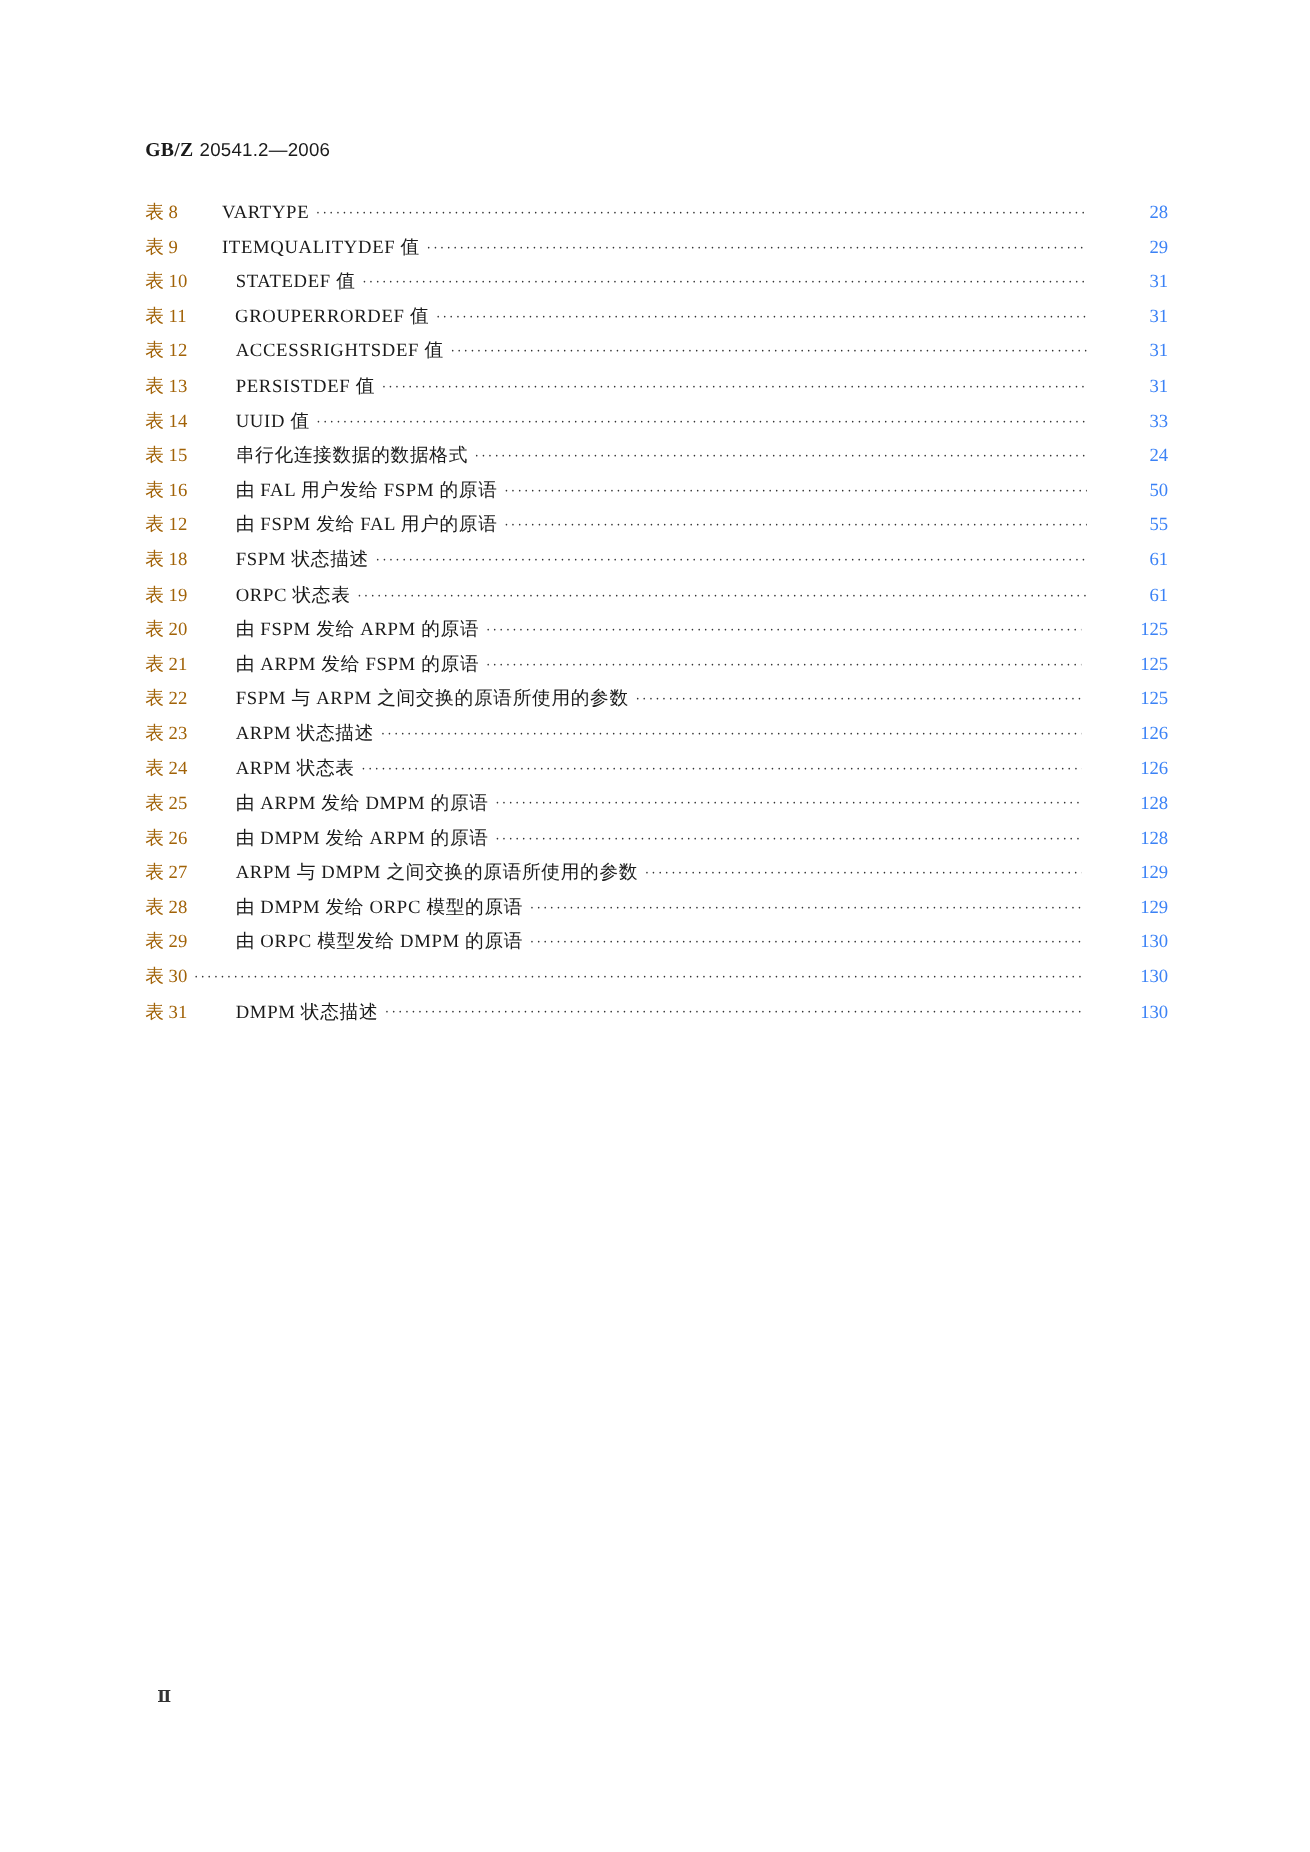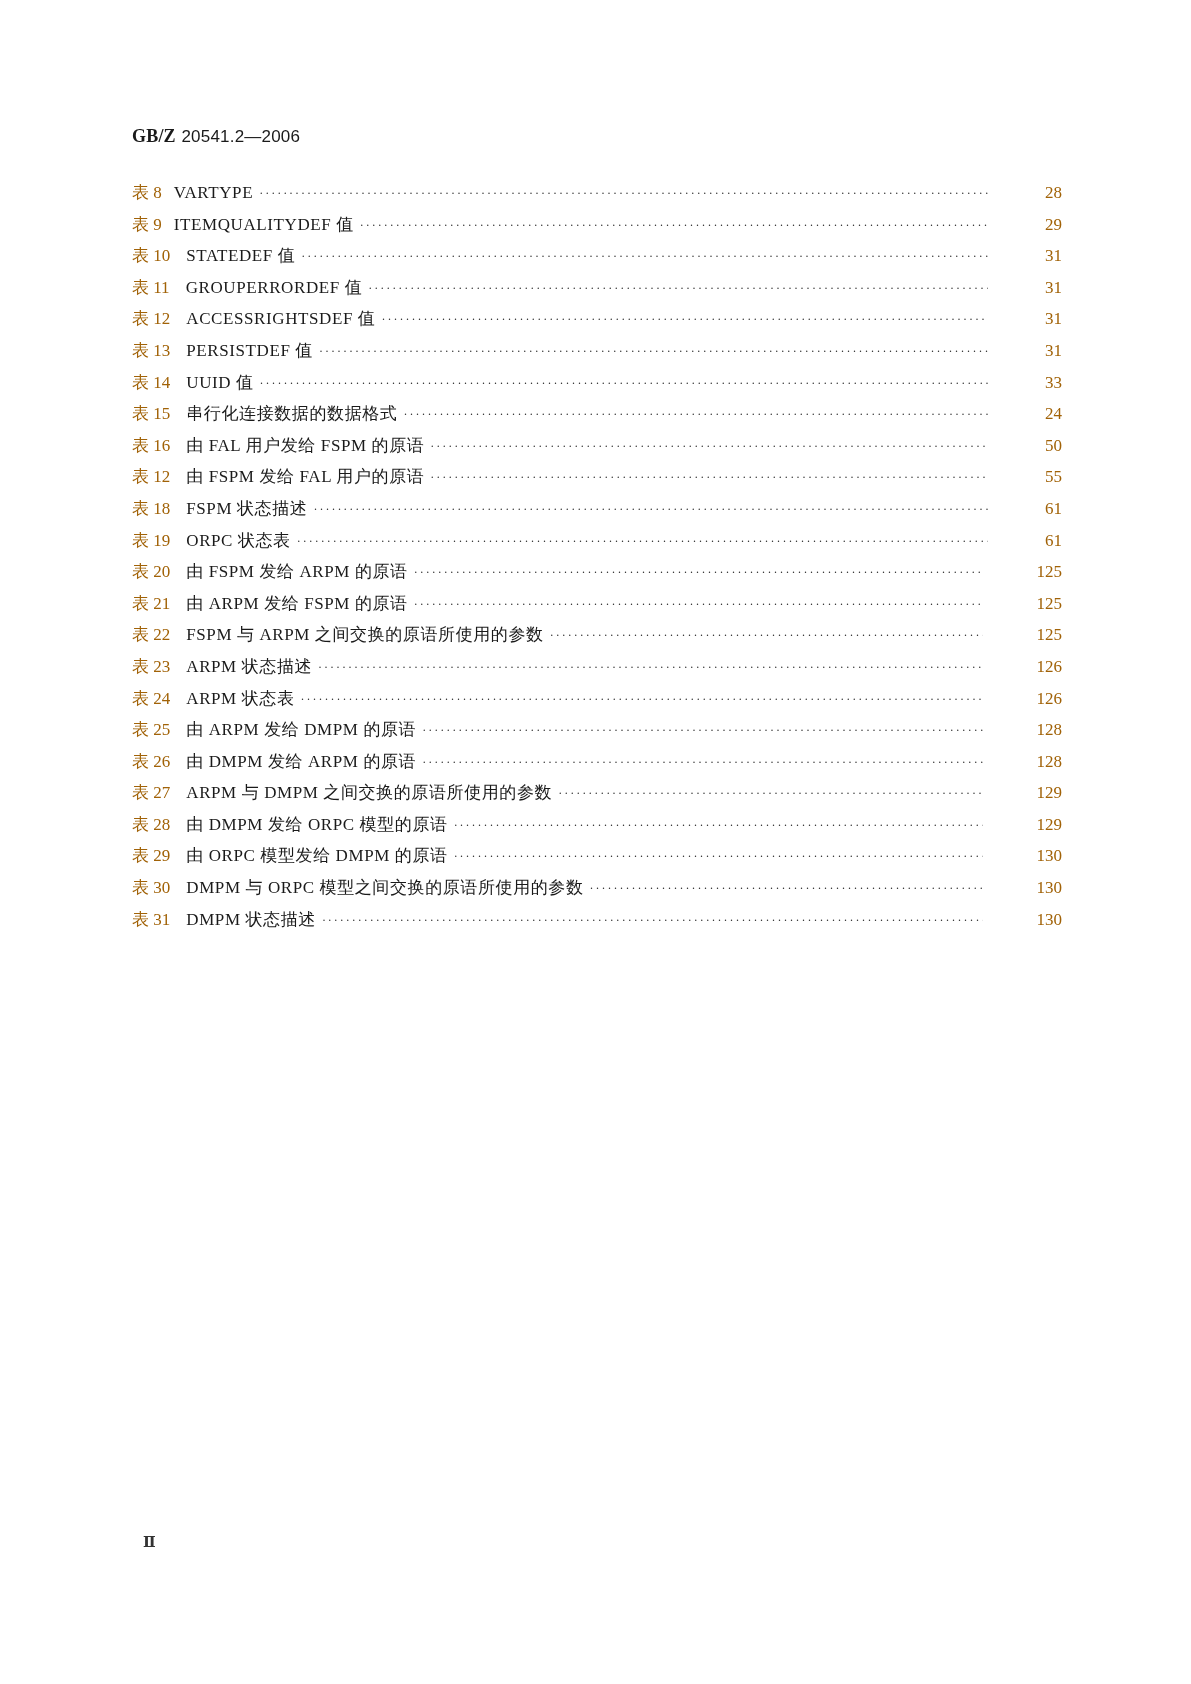--- a/index.html
+++ b/index.html
@@ -49,20 +49,21 @@
     .toc-num {
       flex: 0 0 auto;
       font-family: "Liberation Serif", "DejaVu Serif", serif;
       color: #a16207;
     }
     .toc-title {
       flex: 0 0 auto;
       font-family: "Liberation Serif", "DejaVu Serif", serif;
       letter-spacing: 0.6px;
       padding-left: 12px;
+      margin-left: 28px;
     }
     .toc-row.narrow .toc-title { padding-left: 12px; }
     .toc-row.wide .toc-title { padding-left: 16px; }
     .toc-leader {
       flex: 1 1 auto;
       overflow: hidden;
       margin: 0 10px 0 6px;
       font-family: "Liberation Serif", "DejaVu Serif", serif;
       font-size: 12px;
       letter-spacing: 2px;
@@ -72,21 +73,21 @@
     }
     .toc-leader::before {
       content: "··················································································································································································································";
     }
     .toc-page {
       flex: 0 0 auto;
       font-family: "Liberation Serif", "DejaVu Serif", serif;
       font-size: 17px;
       min-width: 20px;
       text-align: right;
-      color: #a16207;
+      color: #3b82f6;
       margin-left: 44px;
     }
     .footer {
       position: absolute;
       left: 143px;
       top: 1533px;
       font-family: "Liberation Serif", "DejaVu Serif", serif;
       font-size: 15px;
       font-weight: bold;
       color: #333;
@@ -228,21 +229,20 @@
     <span class="toc-page">129</span>
   </div>
   <div class="toc-row wide">
     <span class="toc-num">表 29</span>
     <span class="toc-title">由 ORPC 模型发给 DMPM 的原语</span>
     <span class="toc-leader"></span>
     <span class="toc-page">130</span>
   </div>
   <div class="toc-row wide">
     <span class="toc-num">表 30</span>
-    <span class="toc-title">DMPM 与 ORPC 模型之间交换的原语所使用的参数</span>
     <span class="toc-leader"></span>
     <span class="toc-page">130</span>
   </div>
   <div class="toc-row wide">
     <span class="toc-num">表 31</span>
     <span class="toc-title">DMPM 状态描述</span>
     <span class="toc-leader"></span>
     <span class="toc-page">130</span>
   </div>
 </div>

